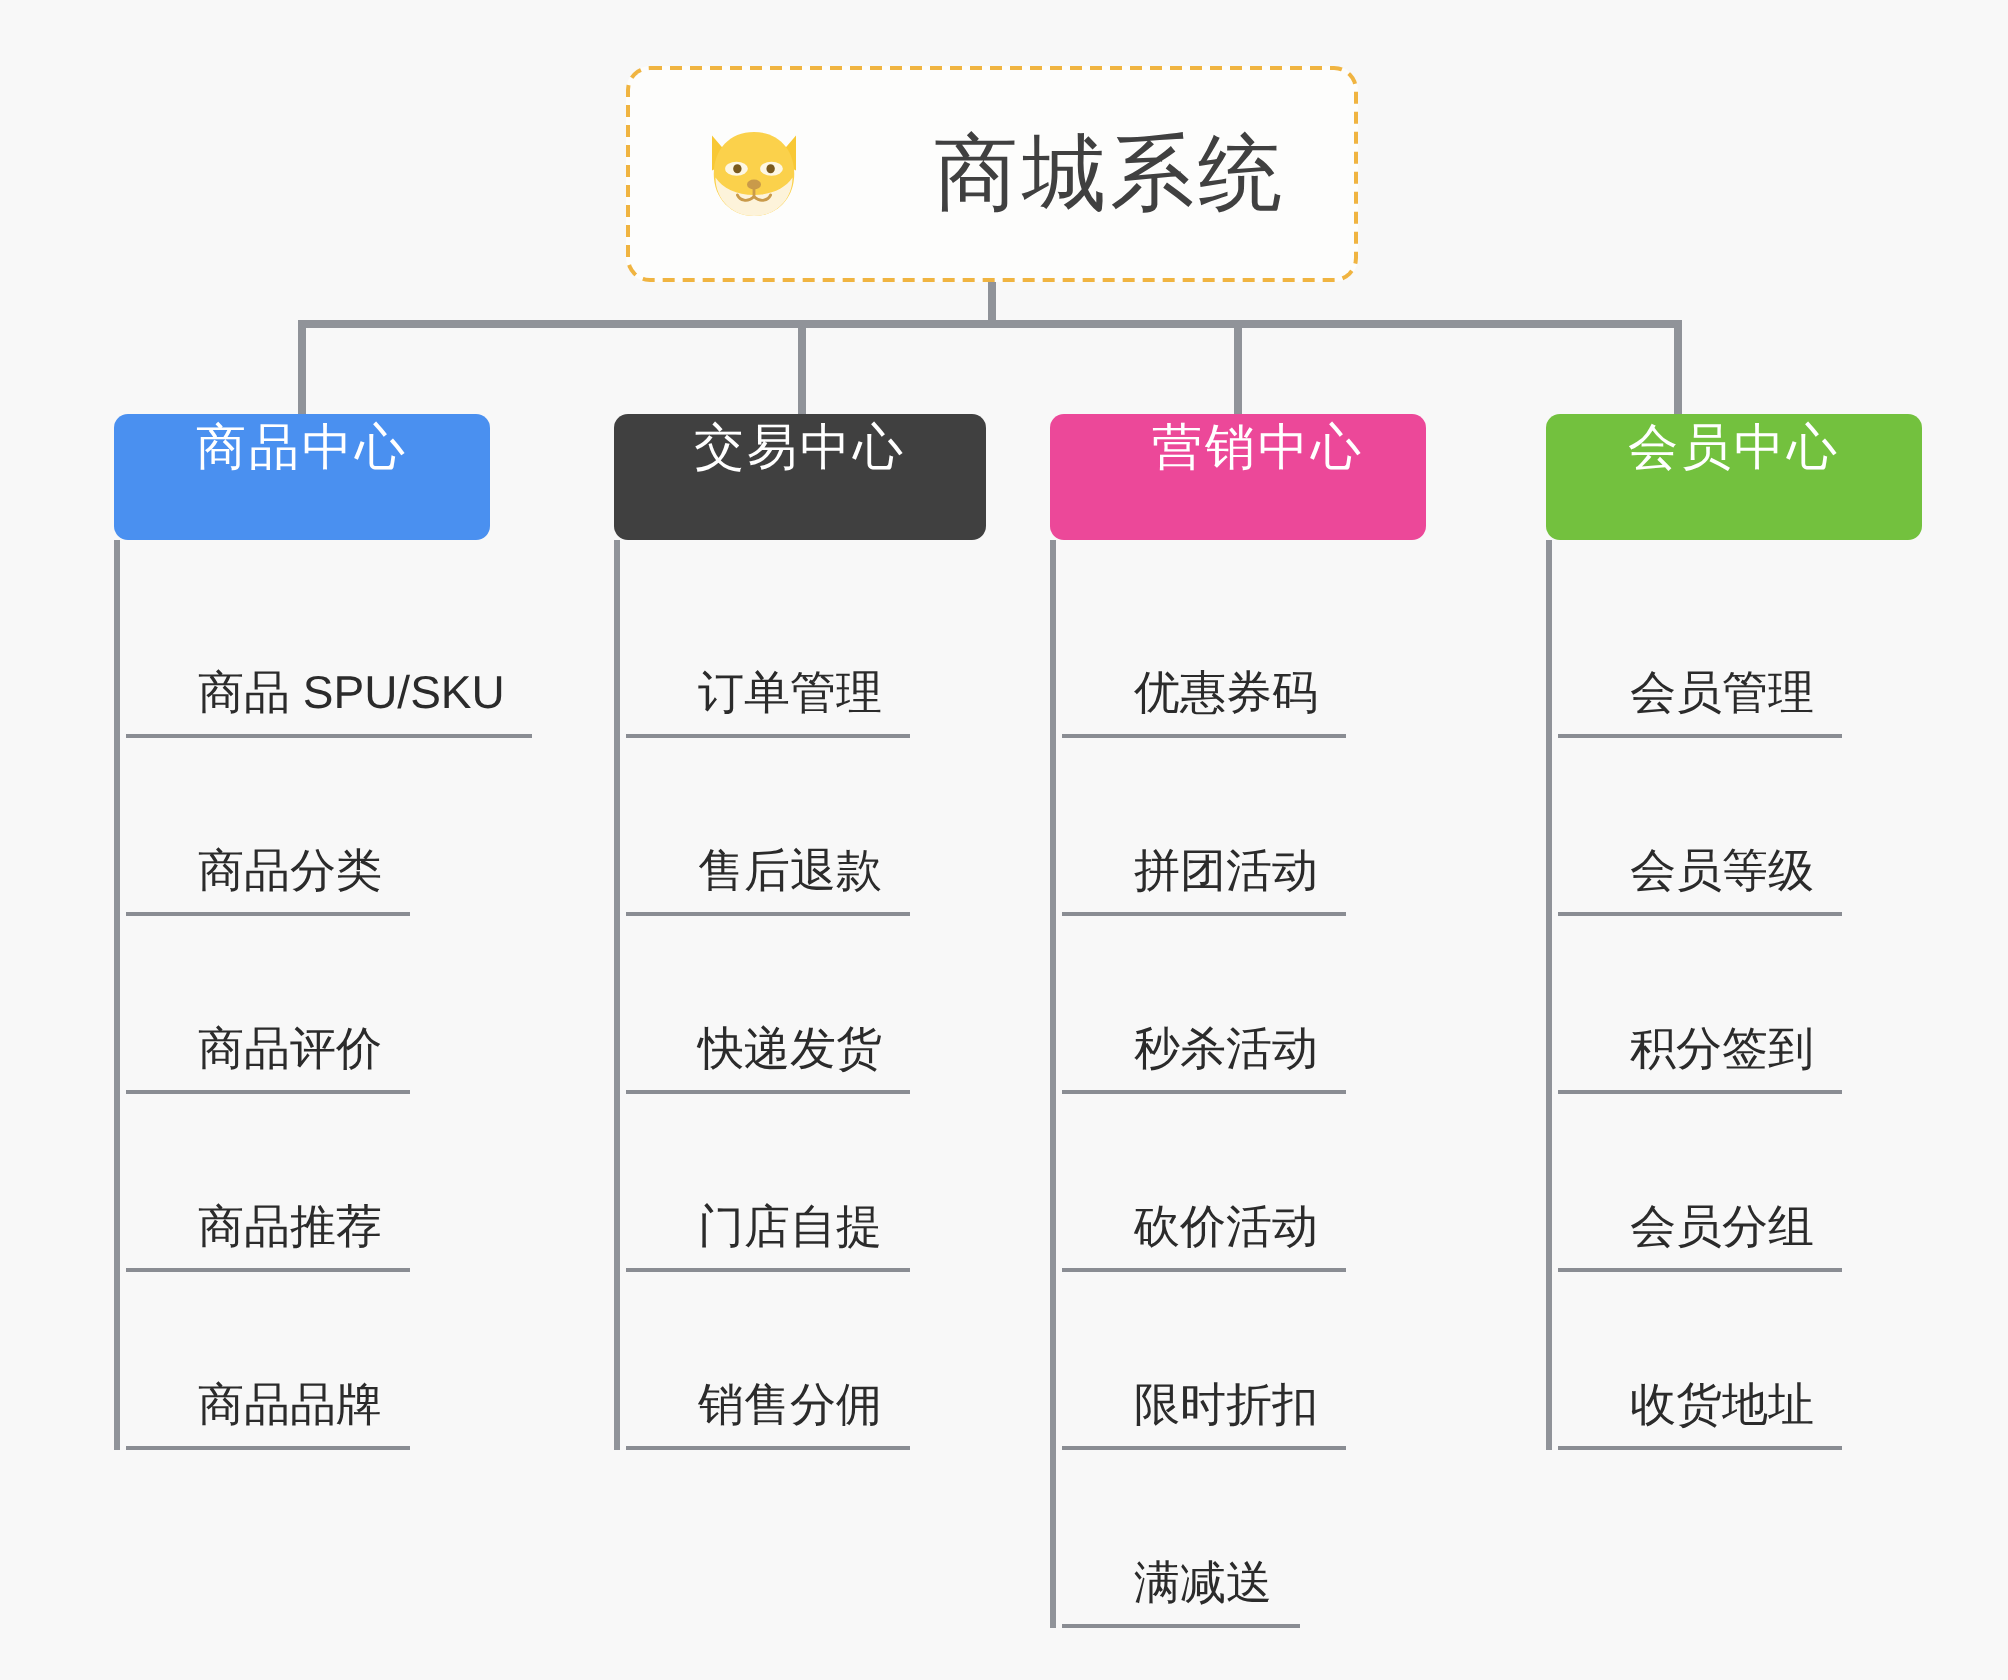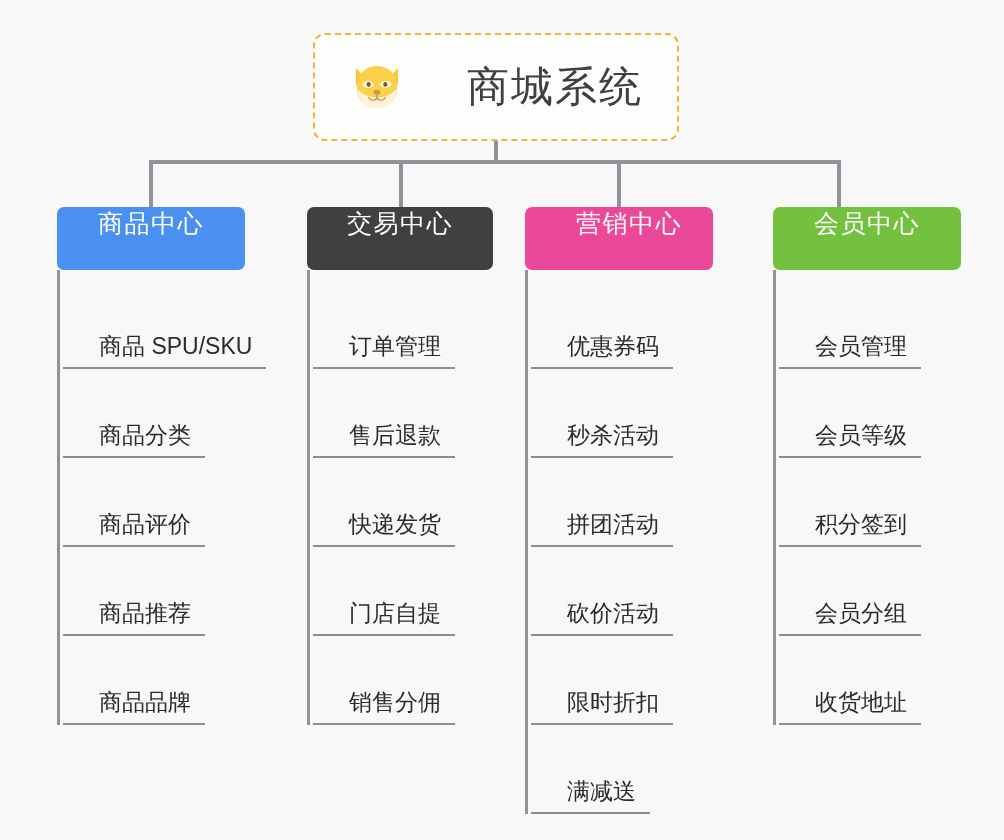--- a/index.html
+++ b/index.html
@@ -194,24 +194,24 @@
 
   <div class="branch branch-3">
     <div class="cat-box" style="background: #ec4899; padding-left: 20px;">
       <span>营销中心</span>
     </div>
     <div class="children" style="border-left-color: rgb(144, 147, 153);">
       <div class="leaf">
           <span class="leaf-inner">优惠券码</span>
         </div>
       <div class="leaf">
+          <span class="leaf-inner">拼团活动</span>
+        </div>
+      <div class="leaf">
           <span class="leaf-inner">秒杀活动</span>
-        </div>
-      <div class="leaf">
-          <span class="leaf-inner">拼团活动</span>
         </div>
       <div class="leaf">
           <span class="leaf-inner">砍价活动</span>
         </div>
       <div class="leaf">
           <span class="leaf-inner">限时折扣</span>
         </div>
       <div class="leaf">
           <span class="leaf-inner">满减送</span>
         </div>

